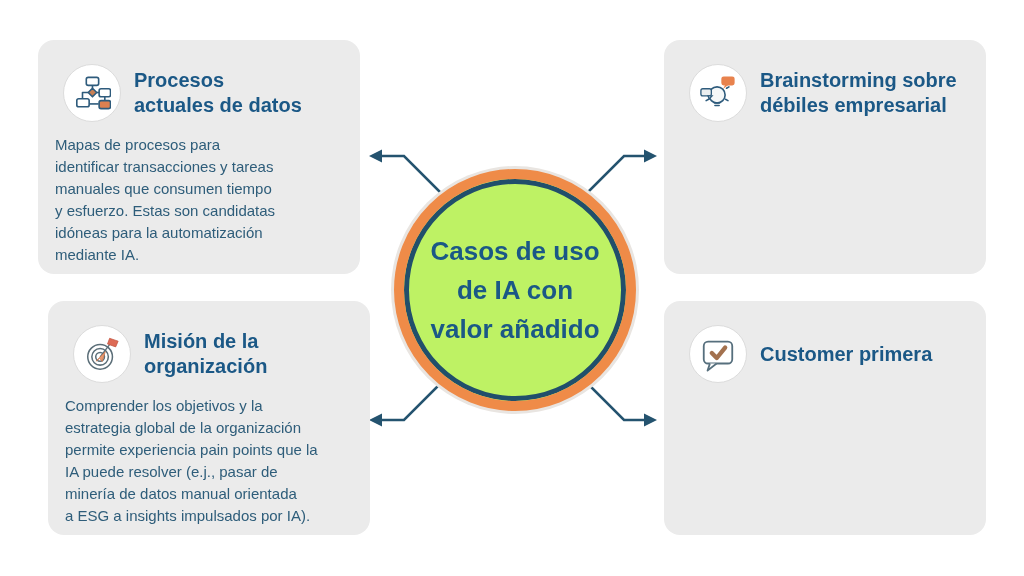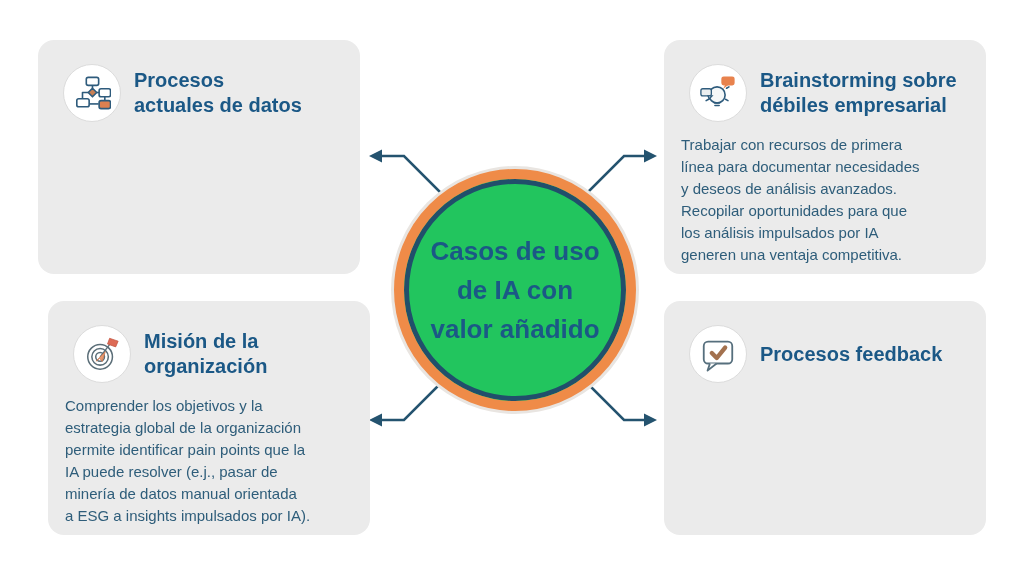--- a/index.html
+++ b/index.html
@@ -24,21 +24,21 @@
   .card-body{margin-top:12px;font-size:15px;line-height:22px;white-space:pre-line;
         color:var(--body_text)}
 
   .card-tl{left:38px;top:40px}
   .card-tr{left:664px;top:40px}
   .card-bl{left:48px;top:301px}
   .card-br{left:664px;top:301px}
 
   .center-circle{position:absolute;left:394px;top:169px;width:222px;height:222px;
         box-sizing:content-box;border:10px solid var(--accent_orange);border-radius:50%;
-        background:#22c55e;box-shadow:0 0 0 3px var(--halo), inset 0 0 0 5px var(--ring_navy);
+        background:#bef264;box-shadow:0 0 0 3px var(--halo), inset 0 0 0 5px var(--ring_navy);
         display:flex;align-items:center;justify-content:center;z-index:3}
   .center-title{font-size:26px;font-weight:bold;line-height:39px;text-align:center;
         white-space:pre-line;color:var(--title_blue)}
 </style>
 </head>
 <body>
 
 <div class="canvas">
 
   <svg class="arrows" width="1024" height="576" viewBox="0 0 1024 576">
@@ -76,20 +76,26 @@
             <path d="M20.5 15 L25 19.5 L20.5 24 L16 19.5 Z" fill="#c97f54"></path>
             <rect x="4" y="26" width="13" height="8.5" rx="2"></rect>
             <rect x="27.5" y="15.5" width="12" height="8.5" rx="2"></rect>
             <rect x="27.5" y="28" width="12" height="8.5" rx="2" fill="#dd8050"></rect>
           </g>
         </svg>
       </div>
       <div class="card-title">Procesos
 actuales de datos</div>
     </div>
+    <div class="card-body">Mapas de procesos para
+identificar transacciones y tareas
+manuales que consumen tiempo
+y esfuerzo. Estas son candidatas
+idóneas para la automatización
+mediante IA.</div>
   </div>
 
   <div class="card card-tr">
     <div class="card-head">
       <div class="icon-circle">
         <svg width="38" height="38" viewBox="0 0 40 40">
           <g stroke="#2e5b7c" stroke-width="1.7" fill="none" stroke-linecap="round">
             <circle cx="19" cy="22" r="8.5" fill="#f4f7f8"></circle>
             <path d="M16.5 30.5 h5"></path>
             <path d="M16.8 33.2 h4.4"></path>
@@ -101,26 +107,20 @@
           <path d="M27.5 11.5 l-2.2 4.2 l5.4 -4.2 z" fill="#e8824d"></path>
           <g stroke="#2e5b7c" stroke-width="1.4">
             <rect x="2" y="15.5" width="11" height="7.5" rx="2" fill="#eceff0"></rect>
             <path d="M9.5 23 l1.2 3.2 l3 -3.2 z" fill="#eceff0"></path>
           </g>
         </svg>
       </div>
       <div class="card-title">Brainstorming sobre
 débiles empresarial</div>
     </div>
-    <div class="card-body">Trabajar con recursos de primera
-línea para documentar necesidades
-y deseos de análisis avanzados.
-Recopilar oportunidades para que
-los análisis impulsados por IA
-generen una ventaja competitiva.</div>
   </div>
 
   <div class="card card-bl">
     <div class="card-head">
       <div class="icon-circle">
         <svg width="38" height="38" viewBox="0 0 40 40">
           <g stroke="#5b6e78" stroke-width="1.6" fill="#ffffff">
             <circle cx="18" cy="23" r="13"></circle>
             <circle cx="18" cy="23" r="8.7"></circle>
             <circle cx="18" cy="23" r="4.6"></circle>
@@ -128,34 +128,34 @@
           <path d="M18 23 L30 7.5" stroke="#5b6e78" stroke-width="1.4" fill="none"></path>
           <path d="M28 3.5 l9 3 l-2.6 6 l-8.6 -3 z" fill="#dd6a55" stroke="#c45744" stroke-width="0.8"></path>
           <path d="M13.8 27.5 L23.5 17.5 L20.2 27.8 L17.6 24.6 Z" fill="#e9986f" stroke="#c9764d" stroke-width="0.8" stroke-linejoin="round"></path>
         </svg>
       </div>
       <div class="card-title">Misión de la
 organización</div>
     </div>
     <div class="card-body">Comprender los objetivos y la
 estrategia global de la organización
-permite identificar pain points que la
+permite experiencia pain points que la
 IA puede resolver (e.j., pasar de
 minería de datos manual orientada
 a ESG a insights impulsados por IA).</div>
   </div>
 
   <div class="card card-br">
     <div class="card-head">
       <div class="icon-circle">
         <svg width="38" height="38" viewBox="0 0 40 40">
           <g stroke="#566f7d" stroke-width="1.9" fill="#ffffff" stroke-linejoin="round">
             <rect x="5" y="7" width="30" height="23" rx="4.5"></rect>
             <path d="M11.5 30 L9 37.5 L18.5 30"></path>
           </g>
           <path d="M13.5 19 l5.2 5.2 l8.8 -11" stroke="#a3714e" stroke-width="4.6" fill="none" stroke-linecap="round" stroke-linejoin="round"></path>
         </svg>
       </div>
-      <div class="card-title">Procesos feedback</div>
+      <div class="card-title">Customer primera</div>
     </div>
   </div>
 
 </div>
 
 </body></html>

